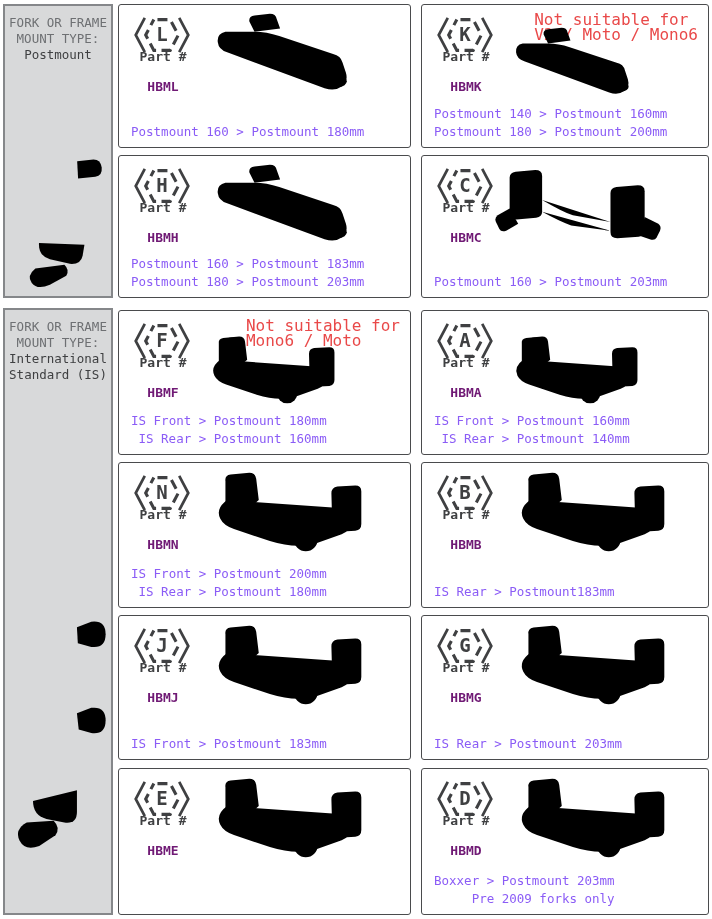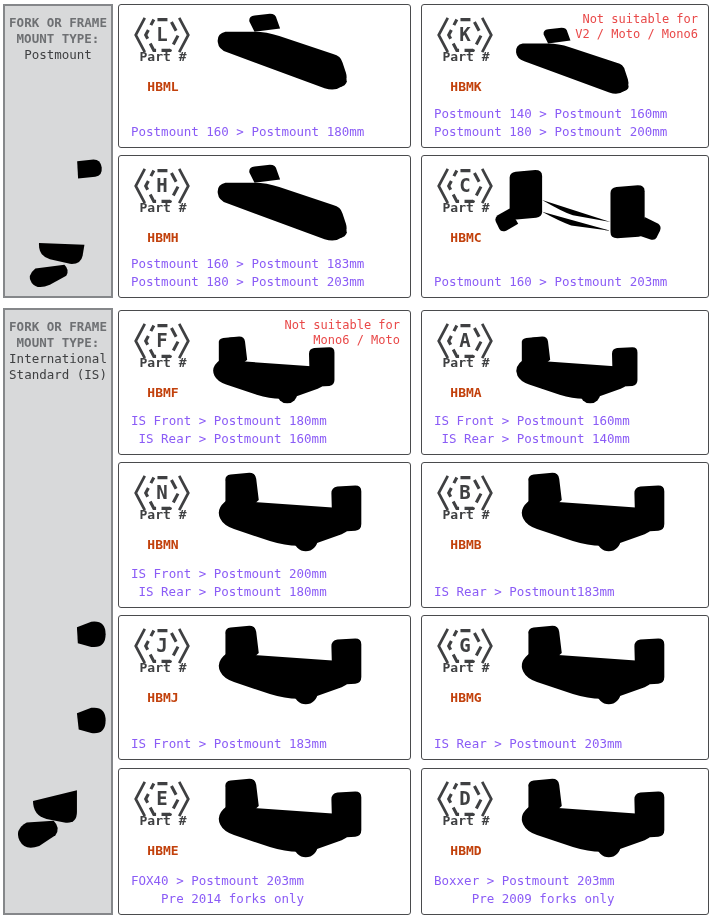--- a/index.html
+++ b/index.html
@@ -3,38 +3,38 @@
 <meta charset="utf-8">
 <style>
   html,body{margin:0;padding:0;background:#ffffff;}
   .page{position:relative;width:712px;height:919px;background:#fff;
         font-family:"DejaVu Sans Mono","Liberation Mono",monospace;overflow:hidden;}
 
   
   .sidebar{position:absolute;left:3px;width:110px;background:#d8d9da;
            border:2px solid #85878a;box-sizing:border-box;}
   .sb-title{margin-top:9px;text-align:center;font-size:12.5px;line-height:16px;}
-  .sb-strong{font-weight:bold;color:#6e7073;}
+  .sb-strong{font-weight:normal;color:#6e7073;}
   .sb-value{color:#3f4042;}
   .fork{position:absolute;}
 
   
   .cell{position:absolute;border:1.5px solid #4a4b4d;border-radius:3px;
         background:#fff;box-sizing:border-box;}
   .hex{position:absolute;left:14px;top:8px;width:58px;height:44px;}
   .hex .br{fill:none;stroke:#3f4042;stroke-width:3;}
   .hex .hx{fill:none;stroke:#3f4042;stroke-width:3.4;stroke-dasharray:11 6;stroke-dashoffset:-4;}
   .hex text{font-family:"DejaVu Sans Mono",monospace;font-weight:bold;font-size:21px;
             fill:#3f4042;text-anchor:middle;}
   .plabel{position:absolute;left:2px;top:44px;width:84px;text-align:center;
           font-weight:bold;font-size:13px;color:#3f4042;}
   .pnum{position:absolute;left:2px;top:74px;width:84px;text-align:center;
-        font-weight:bold;font-size:13px;color:#c2410c;}
-  .note{position:absolute;right:10px;top:7px;text-align:right;
-        font-size:12px;line-height:15px;color:#e94949;}
+        font-weight:bold;font-size:13px;color:#701a75;}
+  .note{position:absolute;right:10px;top:7px;text-align:left;
+        font-size:16px;line-height:15px;color:#e94949;}
   .illus{position:absolute;left:62px;top:8px;right:8px;height:94px;}
   .desc{position:absolute;left:12px;bottom:7px;font-size:12.5px;line-height:17.5px;color:#8b5cf6;text-align:right;}
 </style>
 </head>
 <body>
 
 <svg width="0" height="0" style="position:absolute" aria-hidden="true">
   <defs>
     <g id="illus-bar">
       <path d="M86,22 L80,10 Q79,4 86,3 L104,1 Q111,1 112,7 L116,18"></path>
@@ -321,24 +321,20 @@
       <path class="br" d="M13,5 L3,24 L13,43"></path>
         <path class="br" d="M51,5 L61,24 L51,43"></path>
       <path class="hx" d="M23,7 H41 L50,24 L41,41 H23 L14,24 Z"></path>
       <text x="32" y="31">E</text>
     </svg>
     <div class="plabel">Part #</div>
     <div class="pnum">HBME</div>
     <svg class="illus" viewBox="0 0 220 110">
         <use href="#illus-bridge"></use>
       </svg>
-    <div class="desc">
-      <div>FOX40 &gt; Postmount 203mm</div>
-      <div>Pre 2014 forks only</div>
-    </div>
   </section>
 
   <section class="cell" style="left:421px;top:768px;width:288px;height:147px">
     <svg class="hex" viewBox="0 0 64 48">
       <path class="br" d="M13,5 L3,24 L13,43"></path>
         <path class="br" d="M51,5 L61,24 L51,43"></path>
       <path class="hx" d="M23,7 H41 L50,24 L41,41 H23 L14,24 Z"></path>
       <text x="32" y="31">D</text>
     </svg>
     <div class="plabel">Part #</div>

